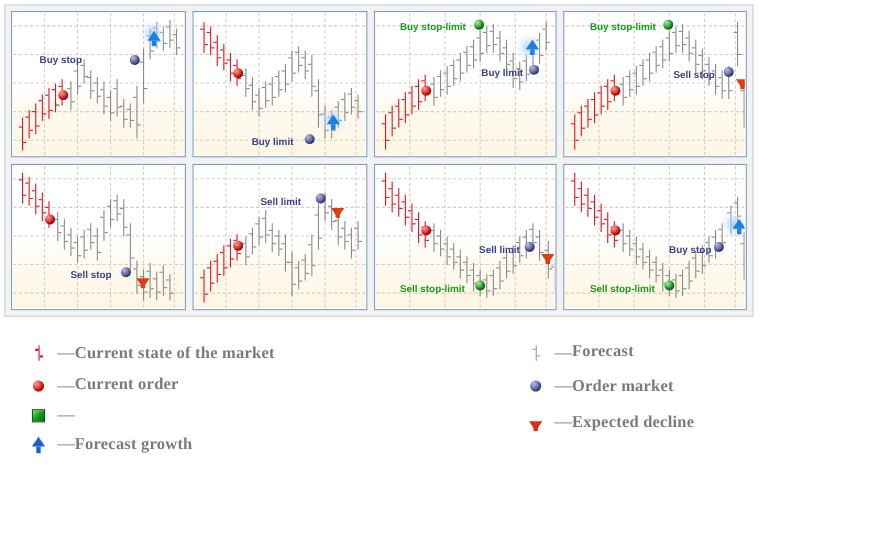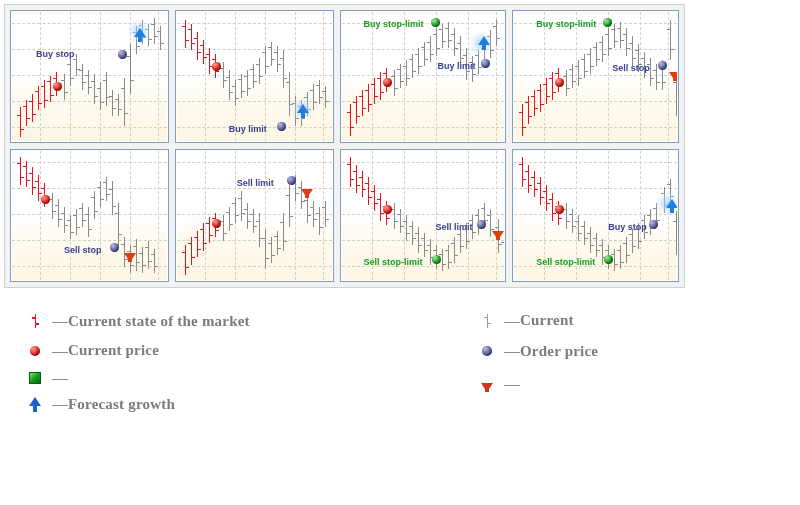--- a/index.html
+++ b/index.html
@@ -1127,21 +1127,21 @@
       </div>
       <div class="lg-dash">—</div>
       <div class="lg-text">Current state of the market</div>
     </div>
 
     <div class="legend-row" style="height:29px">
       <div class="lg-icon">
         <div class="lg-sphere red"></div>
       </div>
       <div class="lg-dash">—</div>
-      <div class="lg-text">Current price</div>
+      <div class="lg-text">Current order</div>
     </div>
 
     <div class="legend-row" style="height:26px">
       <div class="lg-icon">
         <div class="lg-square"></div>
       </div>
       <div class="lg-dash">—</div>
     </div>
 
     <div class="legend-row" style="height:26px">
@@ -1157,31 +1157,32 @@
 
     <div class="legend-row" style="height:29px">
       <div class="lg-icon">
         <div class="lg-bar gray">
             <i></i>
             <u class="t-l"></u>
             <u class="t-r"></u>
           </div>
       </div>
       <div class="lg-dash">—</div>
-      <div class="lg-text">Current</div>
+      <div class="lg-text">Forecast</div>
     </div>
 
     <div class="legend-row" style="height:32px">
       <div class="lg-icon">
         <div class="lg-sphere blue"></div>
       </div>
       <div class="lg-dash">—</div>
-      <div class="lg-text">Order price</div>
+      <div class="lg-text">Order market</div>
     </div>
 
     <div class="legend-row" style="height:34px">
       <div class="lg-icon">
         <div class="lg-arrow-dn"></div>
       </div>
       <div class="lg-dash">—</div>
+      <div class="lg-text">Expected decline</div>
     </div>
   </div>
 </div>
 
 </body></html>

